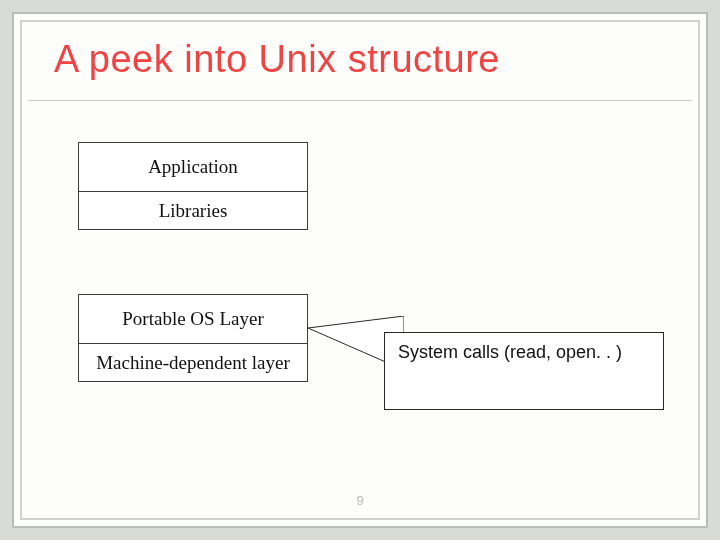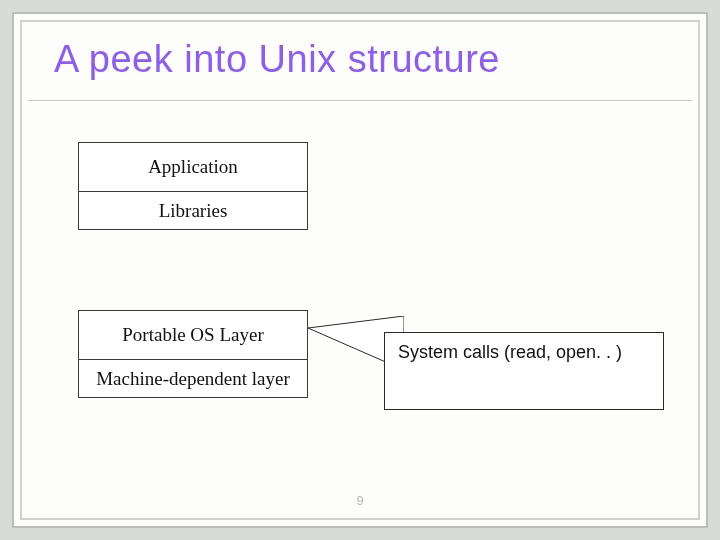--- a/index.html
+++ b/index.html
@@ -18,21 +18,21 @@
     border: 2px solid #b9bfb7;
     box-shadow: inset 0 0 0 6px #fdfdfc, inset 0 0 0 8px #d0d3cd;
     position: relative;
   }
   .title {
     position: absolute;
     top: 24px;
     left: 40px;
     font-size: 38px;
     font-weight: 400;
-    color: #8b5cf6;
+    color: #ef4444;
     letter-spacing: 0.5px;
   }
   .title-rule {
     position: absolute;
     top: 86px;
     left: 14px;
     right: 14px;
     border: none;
     border-top: 1px solid #c9ccc5;
   }
@@ -48,21 +48,21 @@
     font-family: "Times New Roman", Times, serif;
     font-size: 19px;
     color: #111;
     display: flex;
     align-items: center;
     justify-content: center;
   }
   .layer-app  { height: 50px; }
   .layer-lib  { height: 38px; border-top: none; text-align: center; }
   .gap { height: 64px; }
-  .layer-pos  { height: 50px; margin-top: 16px; }
+  .layer-pos  { height: 50px; }
   .layer-mach { height: 38px; border-top: none; }
 
   .callout {
     position: absolute;
     left: 370px;
     top: 318px;
     width: 280px;
     height: 78px;
     background: #ffffff;
     border: 1px solid #2a2a2a;

